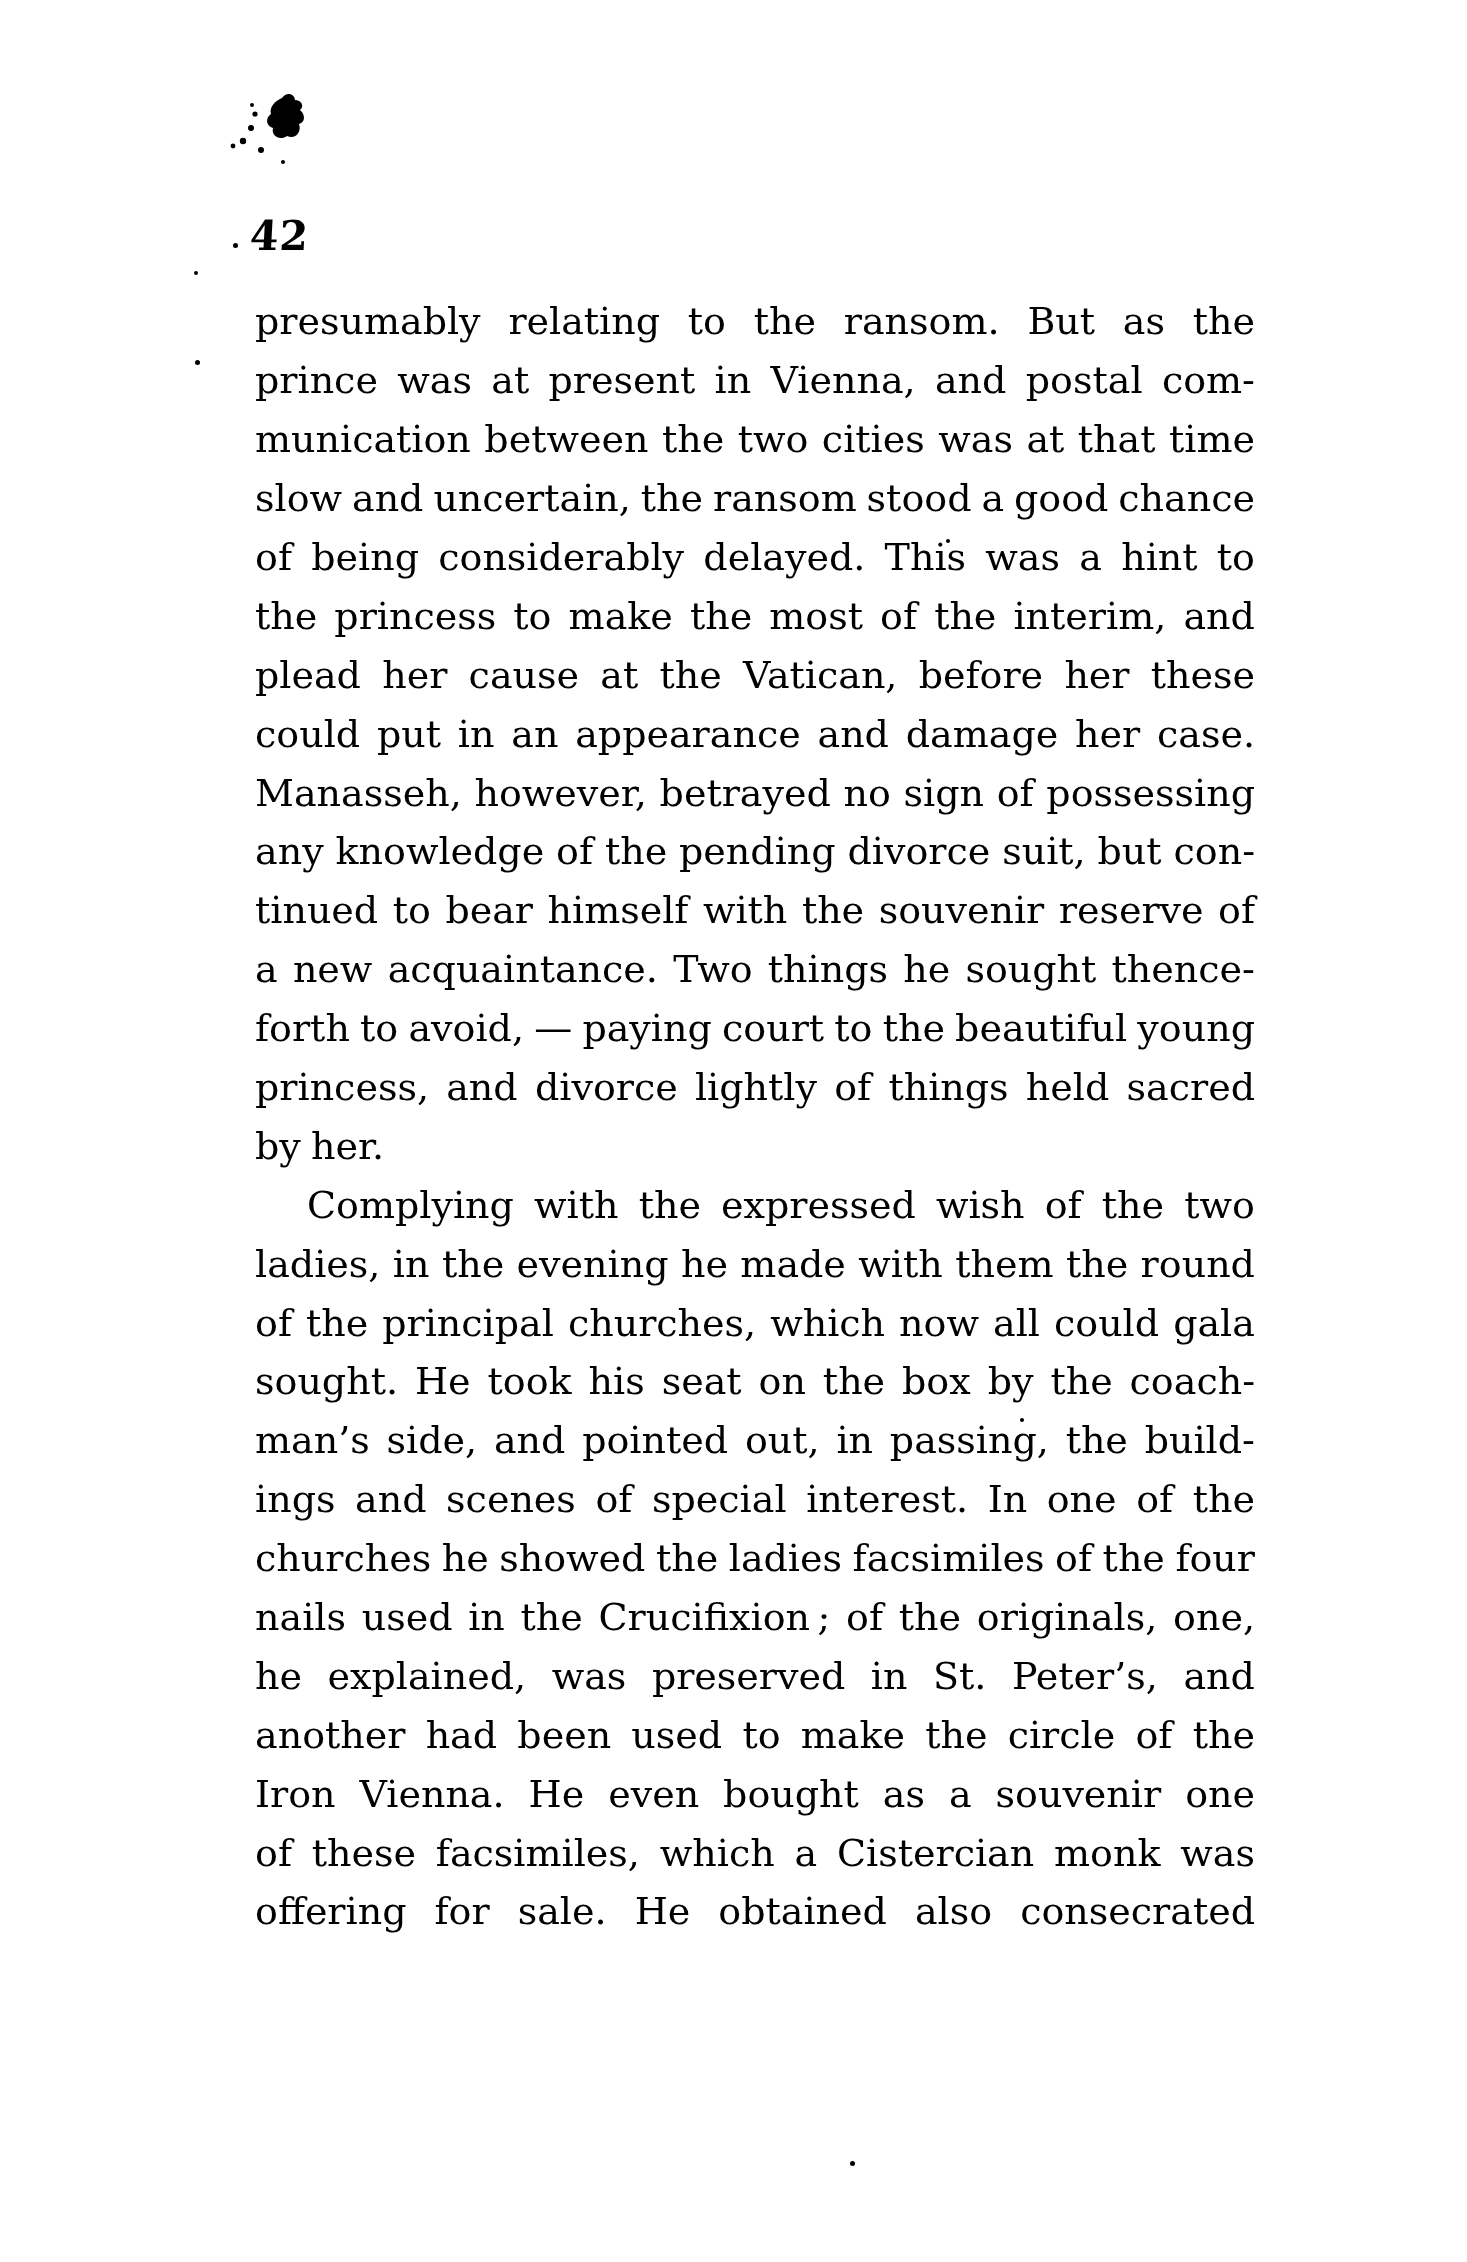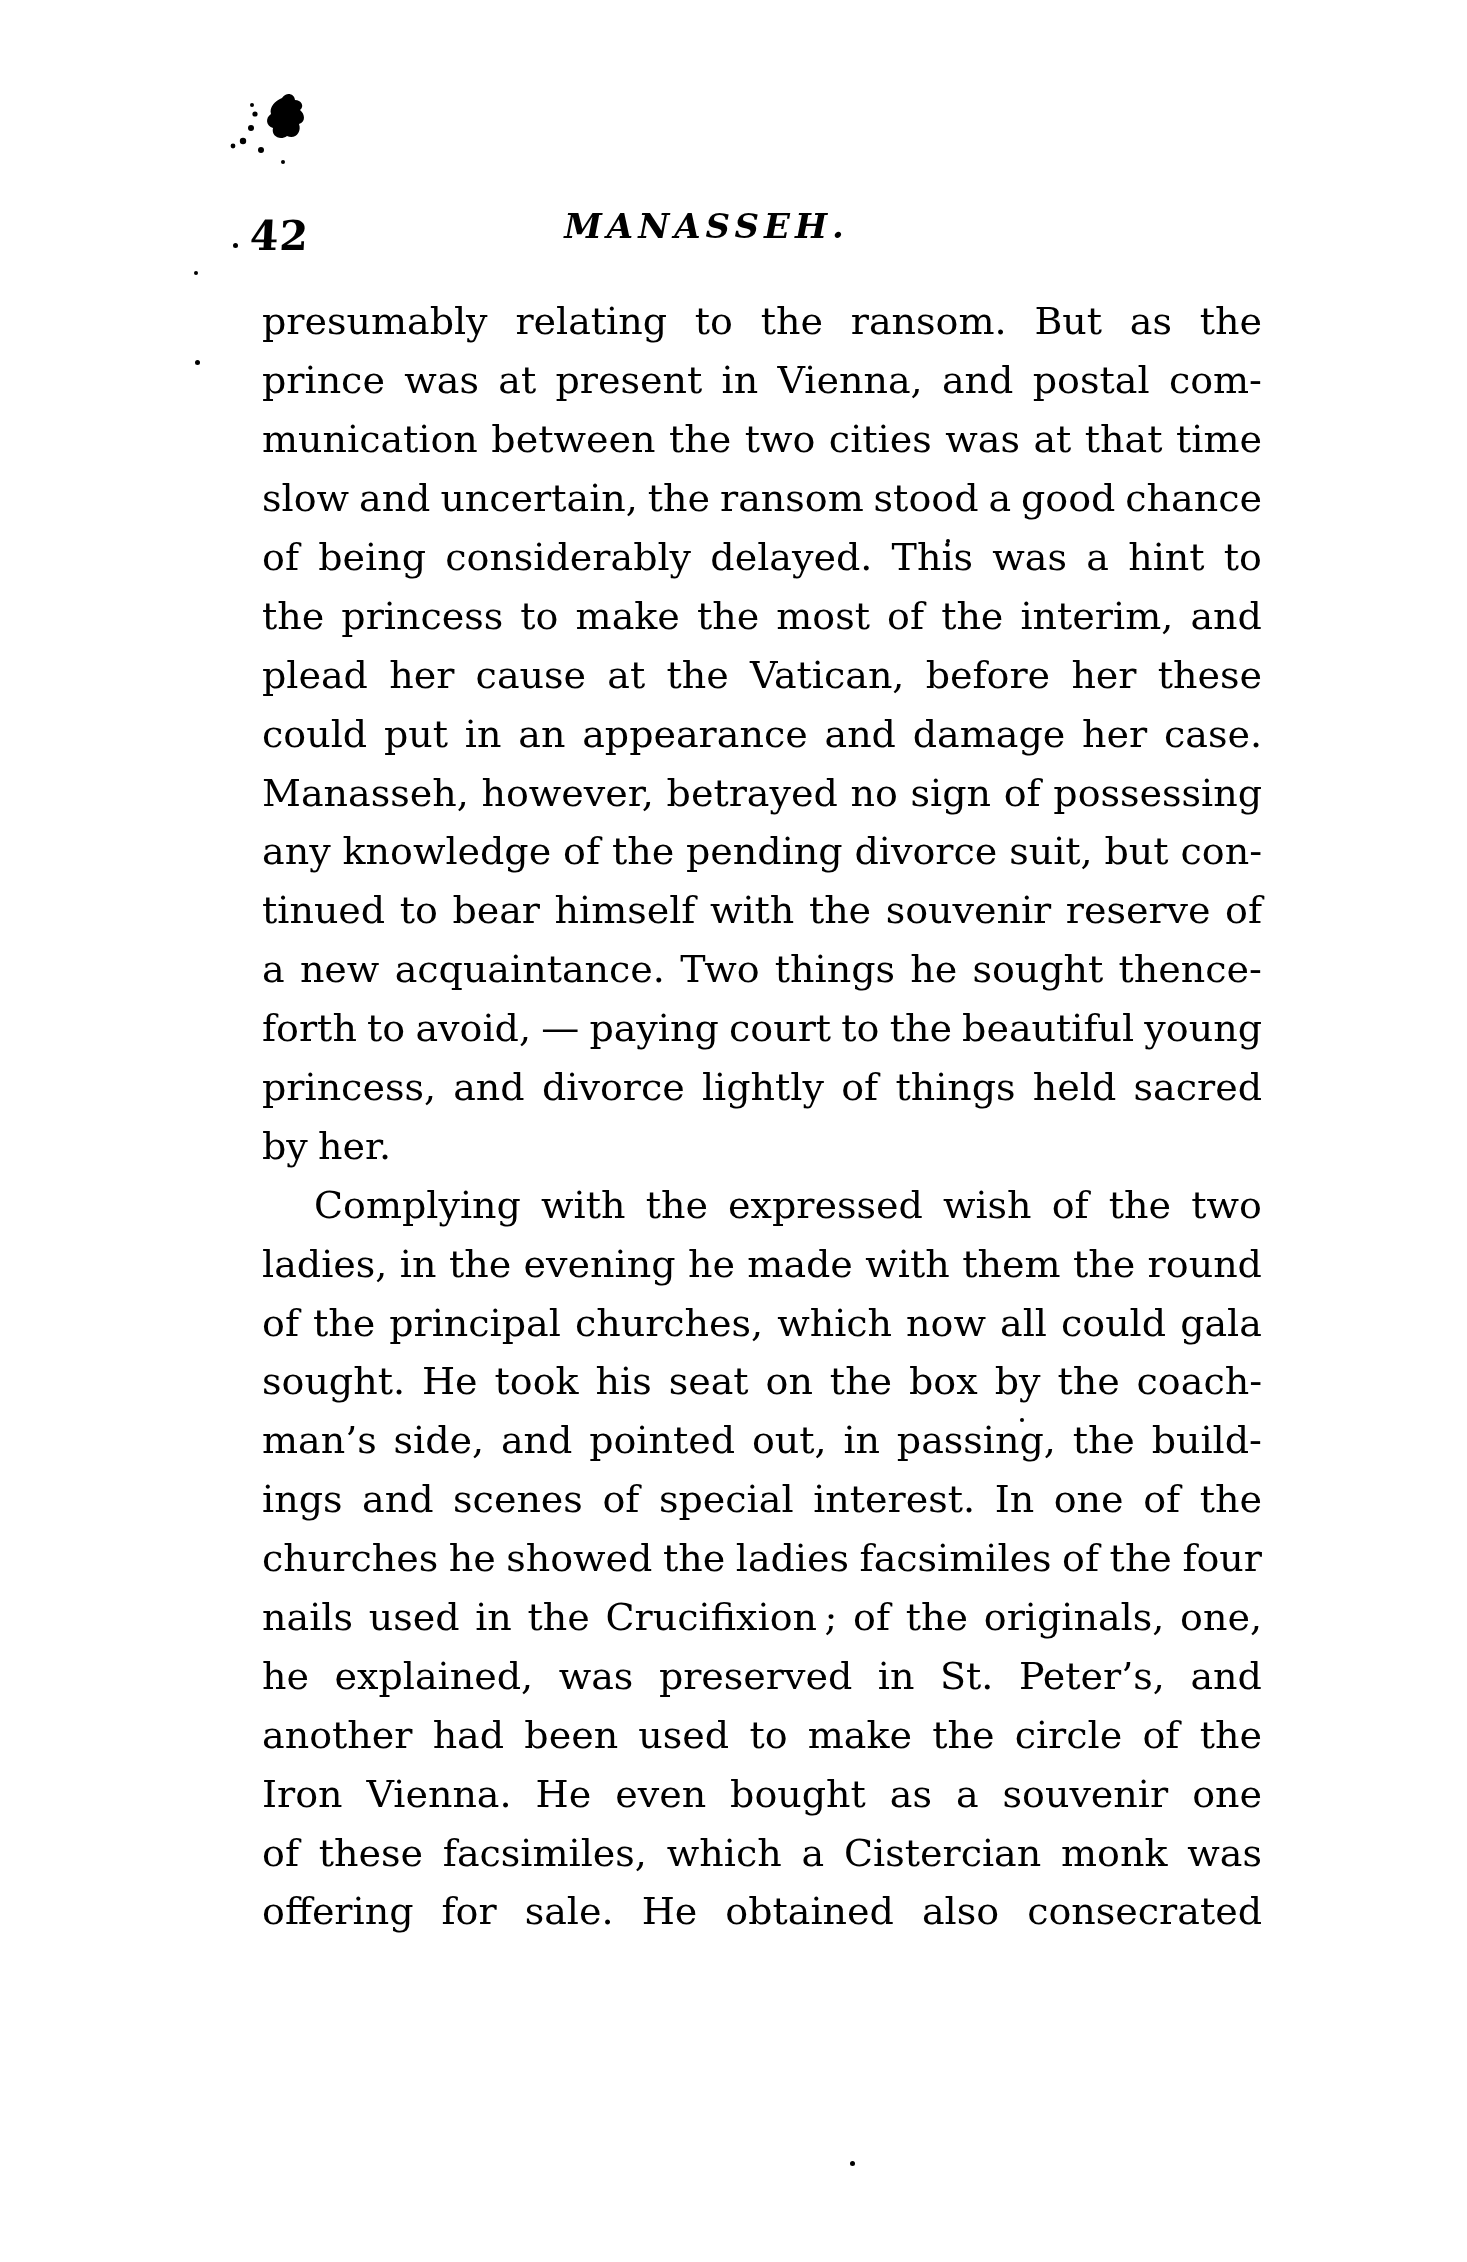--- a/index.html
+++ b/index.html
@@ -21,21 +21,21 @@
   }
   .running-header {
     position:absolute; left:0; right:54px; top:206px;
     text-align:center;
     font-style:italic; font-weight:700;
     font-size:34px; letter-spacing:5px;
   }
 
   
   .body-text {
-    position:absolute; left:262px; top:292px; width:1000px;
+    position:absolute; left:255px; top:292px; width:1000px;
     font-size:38px;
   }
   .line {
     display:flex; justify-content:space-between;
     height:58.9px; align-items:center;
     white-space:nowrap;
   }
   .line span { display:inline-block; }
   .line.flush { justify-content:flex-start; gap:0.27em; }
   .line.indent { padding-left:52px;text-align:center; }
@@ -80,21 +80,20 @@
   </svg>
 
   <div class="speck" style="left:233px; top:243px; width:5px; height:5px;"></div>
   <div class="speck" style="left:194px; top:271px; width:4px; height:4px;"></div>
   <div class="speck" style="left:195px; top:360px; width:5px; height:5px;"></div>
   <div class="speck" style="left:946px; top:539px; width:4px; height:4px;"></div>
   <div class="speck" style="left:1020px; top:1418px; width:4px; height:4px;"></div>
   <div class="speck" style="left:850px; top:2161px; width:5px; height:5px;"></div>
 
   <div class="page-number">42</div>
-  <div class="running-header">MANASSEH.</div>
 
   <div class="body-text" id="body-text">
       <div class="line">
         <span>presumably</span>
         <span>relating</span>
         <span>to</span>
         <span>the</span>
         <span>ransom.</span>
         <span>But</span>
         <span>as</span>

